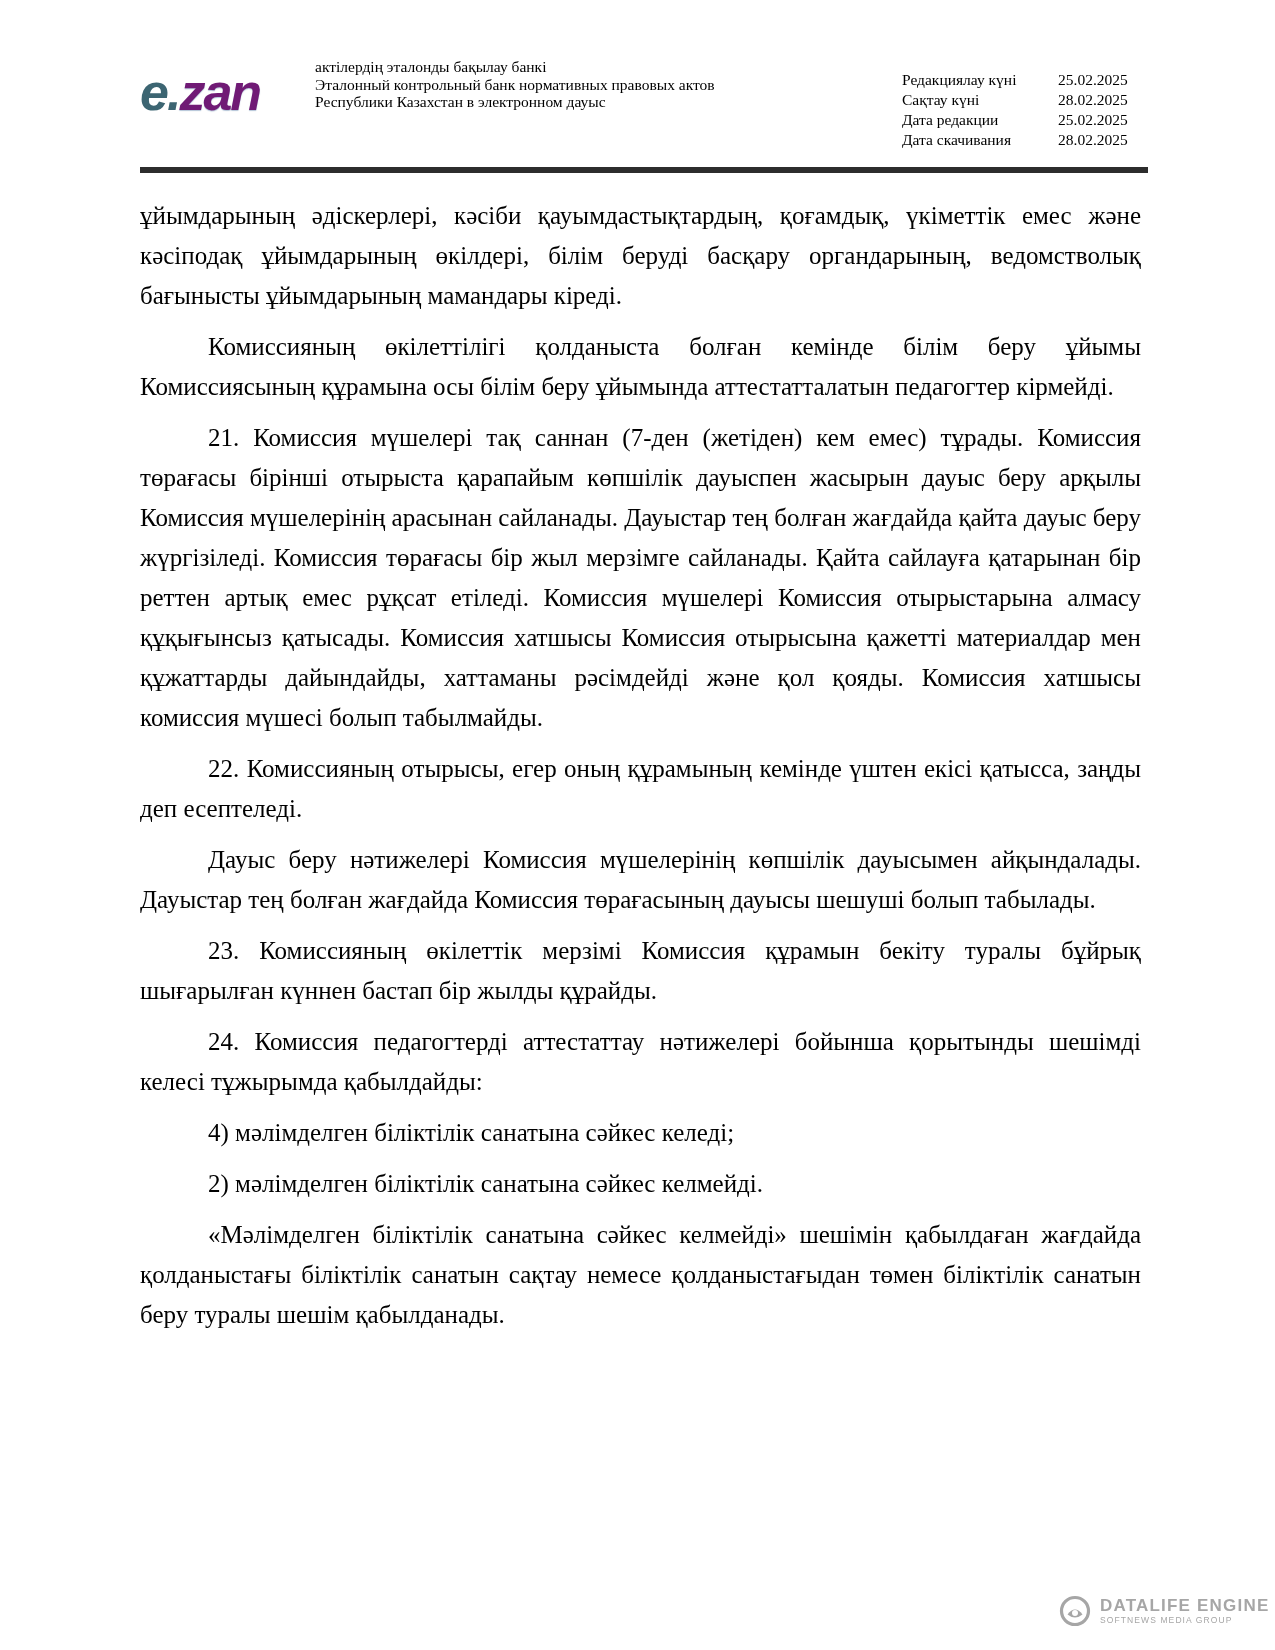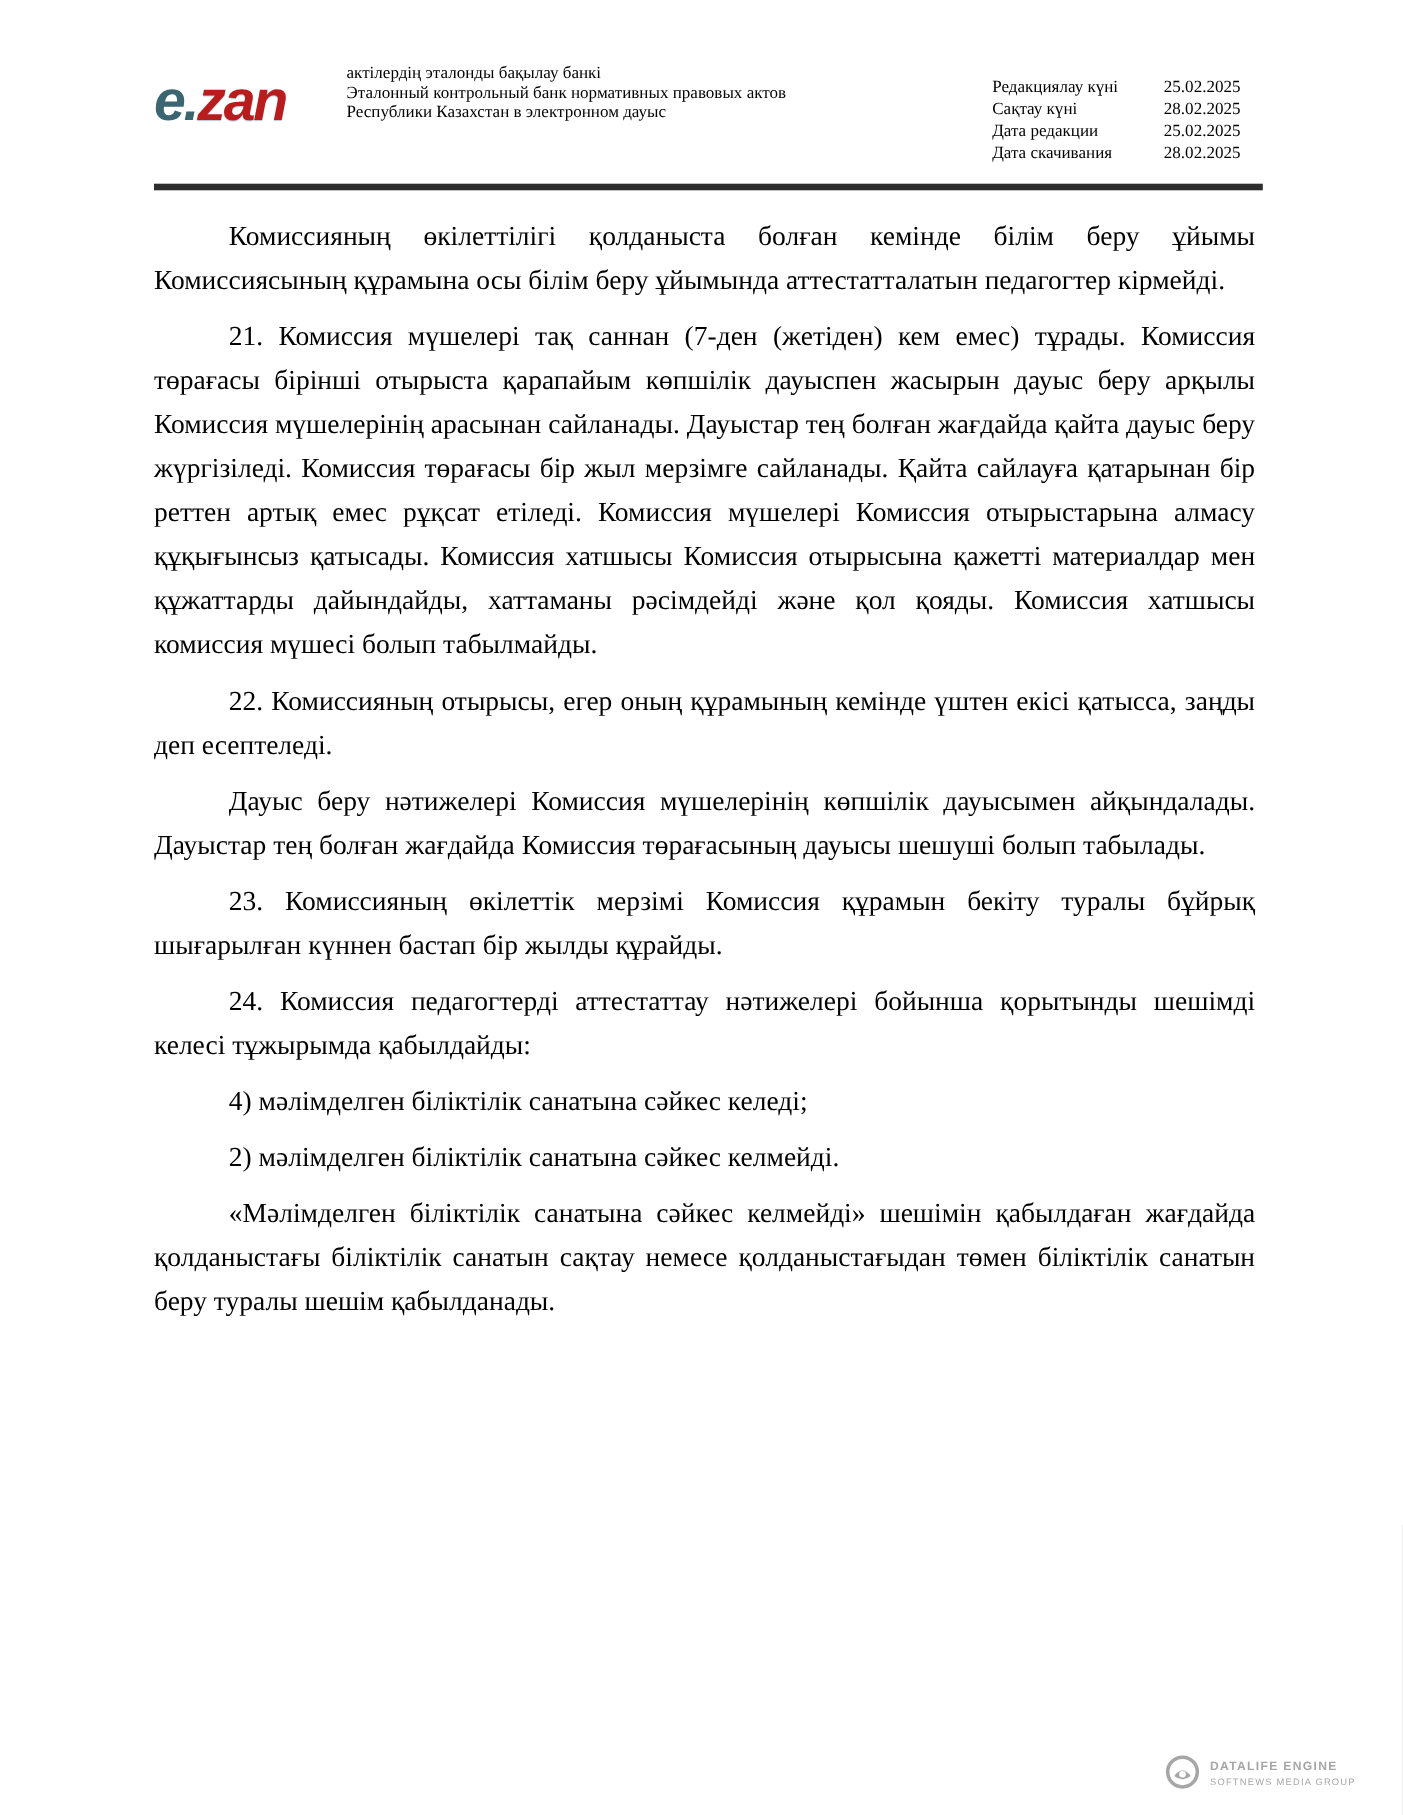--- a/index.html
+++ b/index.html
@@ -21,21 +21,21 @@
   .logo{
     width:175px;
     margin-top:8px;
     font-family:"Liberation Sans", sans-serif;
     font-weight:bold;font-style:italic;
     font-size:52px;line-height:1;
     letter-spacing:-2px;
     white-space:nowrap;
   }
   .logo .p1{color:#3c6572;}
-  .logo .p2{color:#b91c1c;text-shadow:0 1px 1px rgba(40,90,140,.35);}
+  .logo .p2{color:#701a75;text-shadow:0 1px 1px rgba(40,90,140,.35);}
   .head-title{
     width:560px;
     font-size:15.5px;line-height:17.6px;
   }
   .head-meta{
     margin-left:auto;
     width:238px;
     font-size:15.5px;line-height:20px;
     margin-top:12px;
   }
@@ -60,21 +60,21 @@
   .footer{
     position:absolute;
     left:1058px;top:1594px;
     display:flex;align-items:center;
     color:#a6a6a6;
     font-family:"Liberation Sans", sans-serif;
   }
   .dle-icon{width:34px;height:34px;margin-right:8px;flex:0 0 auto;}
   .dle-text{display:flex;flex-direction:column;}
   .dle-name{
-    font-size:11px;font-weight:bold;letter-spacing:1.2px;
+    font-size:17px;font-weight:bold;letter-spacing:1.2px;
     line-height:18px;white-space:nowrap;
   }
   .dle-sub{
     font-size:8.5px;letter-spacing:1.1px;line-height:10px;
     white-space:nowrap;
   }
 </style>
 </head>
 <body>
 
@@ -105,20 +105,21 @@
       <div class="meta-row">
         <span class="meta-label">Дата скачивания</span>
         <span class="meta-value">28.02.2025</span>
       </div>
     </div>
   </div>
 
   <div class="rule"></div>
 
   <div class="content">
+    <p>ұйымдарының әдіскерлері, кәсіби қауымдастықтардың, қоғамдық, үкіметтік емес және кәсіподақ ұйымдарының өкілдері, білім беруді басқару органдарының, ведомстволық бағынысты ұйымдарының мамандары кіреді.</p>
     <p class="indent">Комиссияның өкілеттілігі қолданыста болған кемінде білім беру ұйымы Комиссиясының құрамына осы білім беру ұйымында аттестатталатын педагогтер кірмейді.</p>
     <p class="indent">21. Комиссия мүшелері тақ саннан (7-ден (жетіден) кем емес) тұрады. Комиссия төрағасы бірінші отырыста қарапайым көпшілік дауыспен жасырын дауыс беру арқылы Комиссия мүшелерінің арасынан сайланады. Дауыстар тең болған жағдайда қайта дауыс беру жүргізіледі. Комиссия төрағасы бір жыл мерзімге сайланады. Қайта сайлауға қатарынан бір реттен артық емес рұқсат етіледі. Комиссия мүшелері Комиссия отырыстарына алмасу құқығынсыз қатысады. Комиссия хатшысы Комиссия отырысына қажетті материалдар мен құжаттарды дайындайды, хаттаманы рәсімдейді және қол қояды. Комиссия хатшысы комиссия мүшесі болып табылмайды.</p>
     <p class="indent">22. Комиссияның отырысы, егер оның құрамының кемінде үштен екісі қатысса, заңды деп есептеледі.</p>
     <p class="indent">Дауыс беру нәтижелері Комиссия мүшелерінің көпшілік дауысымен айқындалады. Дауыстар тең болған жағдайда Комиссия төрағасының дауысы шешуші болып табылады.</p>
     <p class="indent">23. Комиссияның өкілеттік мерзімі Комиссия құрамын бекіту туралы бұйрық шығарылған күннен бастап бір жылды құрайды.</p>
     <p class="indent">24. Комиссия педагогтерді аттестаттау нәтижелері бойынша қорытынды шешімді келесі тұжырымда қабылдайды:</p>
     <p class="indent">4) мәлімделген біліктілік санатына сәйкес келеді;</p>
     <p class="indent">2) мәлімделген біліктілік санатына сәйкес келмейді.</p>
     <p class="indent">«Мәлімделген біліктілік санатына сәйкес келмейді» шешімін қабылдаған жағдайда қолданыстағы біліктілік санатын сақтау немесе қолданыстағыдан төмен біліктілік санатын беру туралы шешім қабылданады.</p>
   </div>

